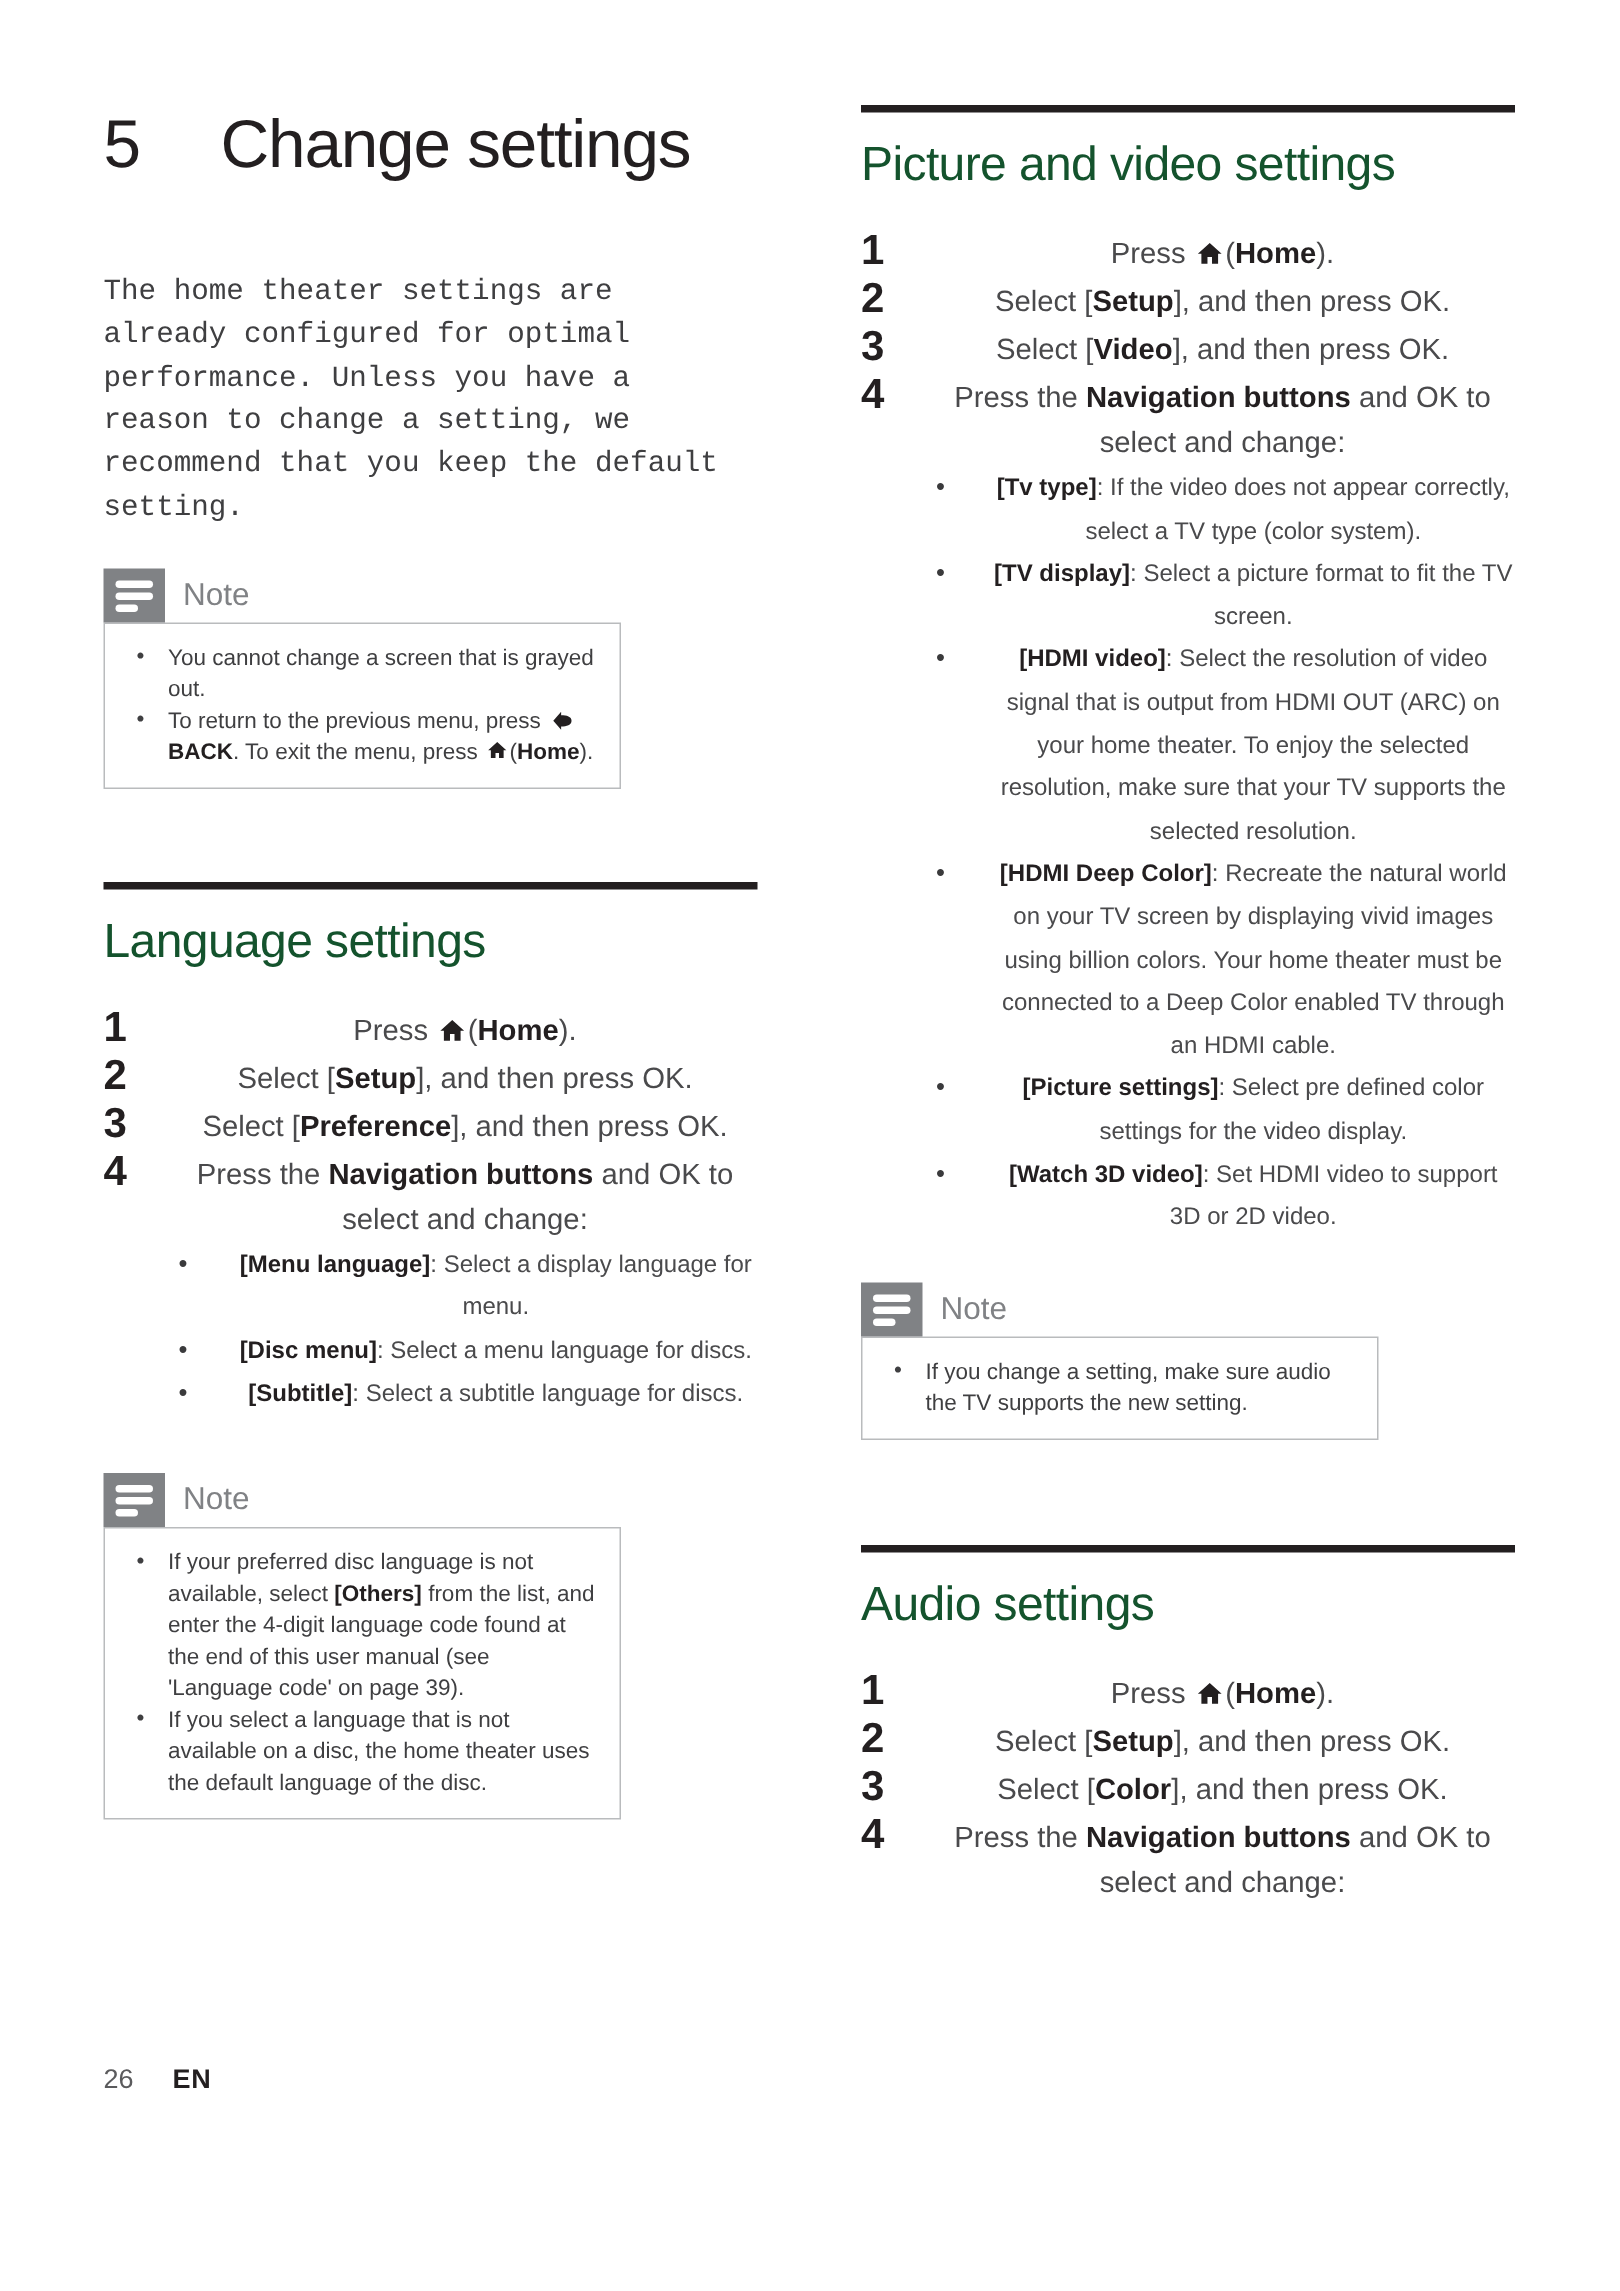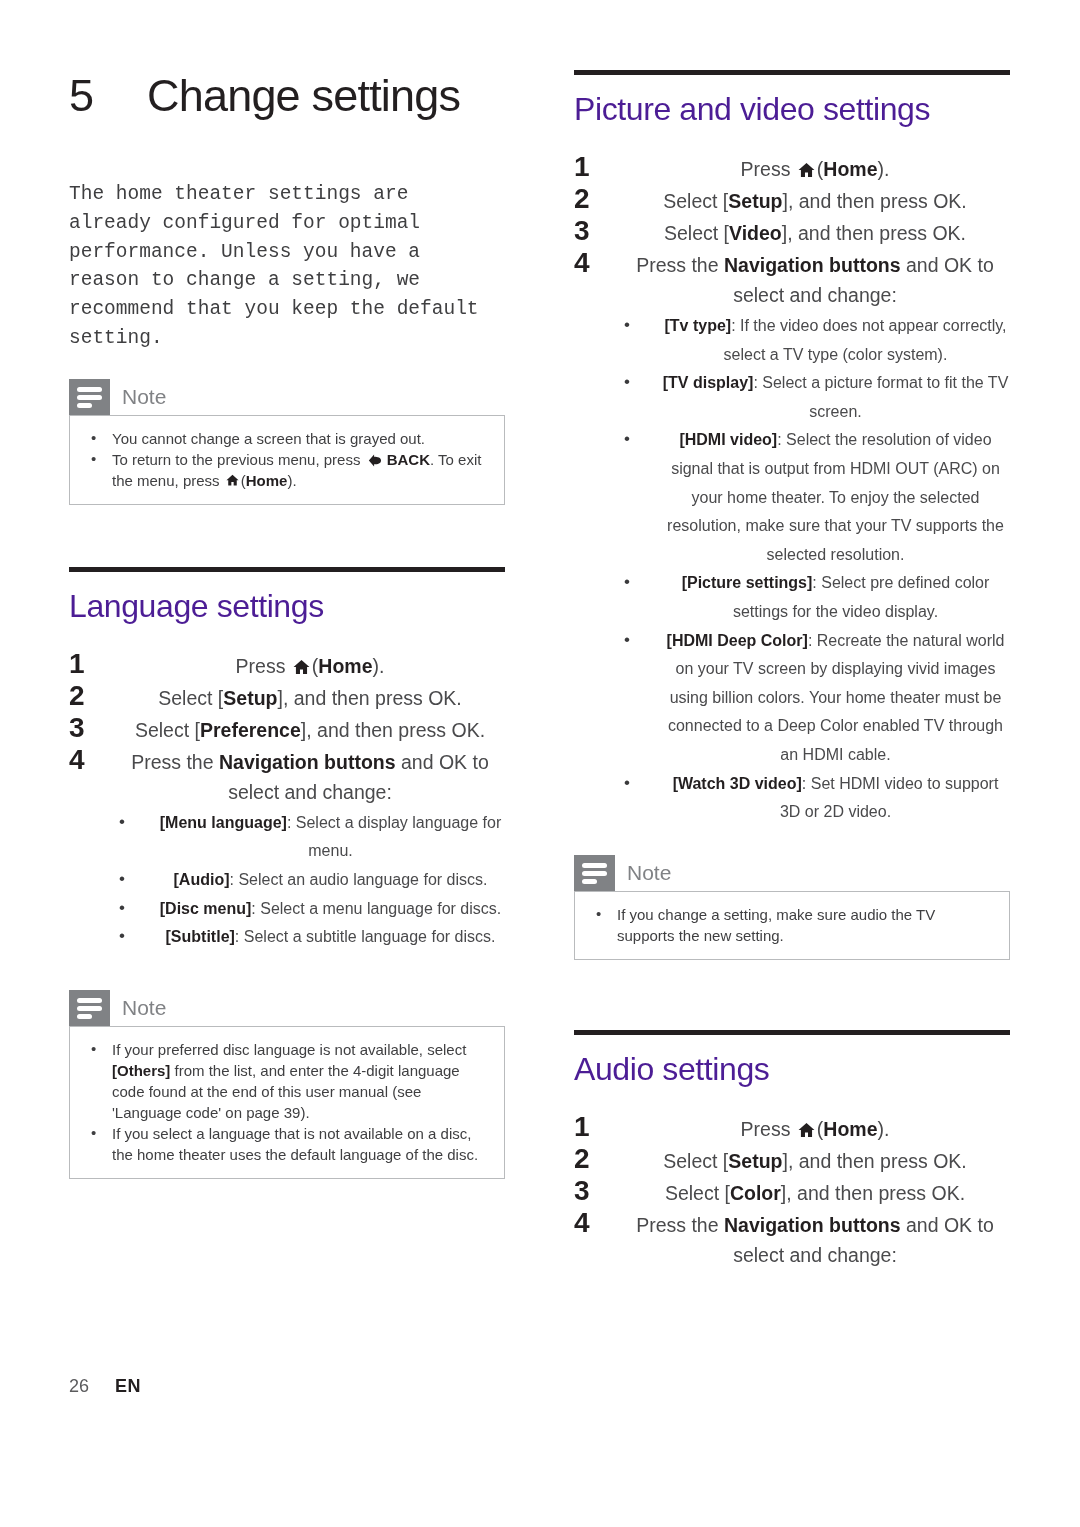--- a/index.html
+++ b/index.html
@@ -58,21 +58,21 @@
   }
 
   
   .rule {
     height: 5px;
     background: #231f20;
     width: 436px;
   }
   .section-title {
     font-size: 32px;
-    color: #4c1d95;
+    color: #14532d;
     margin: 16px 0 0 0;
     font-weight: normal;
     letter-spacing: -0.4px;
   }
 
   
   ol.steps {
     list-style: none;
     margin: 26px 0 0 0;
     padding: 0;
@@ -120,21 +120,21 @@
     top: -1px;
     color: #3a3a3c;
     font-size: 17px;
   }
 
   b, strong { color: #231f20; font-weight: bold; }
 
   
   .note {
     margin-top: 26px;
-    width: 436px;
+    width: 345px;
   }
   .note-head {
     display: flex;
     align-items: center;
     height: 36px;
   }
   .note-icon {
     width: 41px;
     height: 36px;
     background: #808285;
@@ -263,21 +263,20 @@
 
       <ol class="steps">
         <li><span>Press </span><span class="icon-home"><svg viewBox="0 0 18 17">
                 <path d="M9 1 L17.4 8.6 L14.9 8.6 L14.9 15.8 L10.6 15.8 L10.6 11.0 L7.4 11.0 L7.4 15.8 L3.1 15.8 L3.1 8.6 L0.6 8.6 Z" fill="#231f20"></path>
               </svg></span><span>(</span><b>Home</b><span>).</span></li>
         <li><span>Select [</span><b>Setup</b><span>], and then press OK.</span></li>
         <li><span>Select [</span><b>Preference</b><span>], and then press OK.</span></li>
         <li><span>Press the </span><b>Navigation buttons</b><span> and OK to select and change:</span>
           <ul class="bullets">
             <li><b>[Menu language]</b><span>: Select a display language for menu.</span></li>
-            <li><b>[Audio]</b><span>: Select an audio language for discs.</span></li>
             <li><b>[Disc menu]</b><span>: Select a menu language for discs.</span></li>
             <li><b>[Subtitle]</b><span>: Select a subtitle language for discs.</span></li>
           </ul>
         </li>
       </ol>
 
       <div class="note" style="margin-top:38px">
         <div class="note-head">
           <span class="note-icon">
             <i class="b1"></i>
@@ -306,22 +305,22 @@
         <li><span>Press </span><span class="icon-home"><svg viewBox="0 0 18 17">
                 <path d="M9 1 L17.4 8.6 L14.9 8.6 L14.9 15.8 L10.6 15.8 L10.6 11.0 L7.4 11.0 L7.4 15.8 L3.1 15.8 L3.1 8.6 L0.6 8.6 Z" fill="#231f20"></path>
               </svg></span><span>(</span><b>Home</b><span>).</span></li>
         <li><span>Select [</span><b>Setup</b><span>], and then press OK.</span></li>
         <li><span>Select [</span><b>Video</b><span>], and then press OK.</span></li>
         <li><span>Press the </span><b>Navigation buttons</b><span> and OK to select and change:</span>
           <ul class="bullets">
             <li><b>[Tv type]</b><span>: If the video does not appear correctly, select a TV type (color system).</span></li>
             <li><b>[TV display]</b><span>: Select a picture format to fit the TV screen.</span></li>
             <li><b>[HDMI video]</b><span>: Select the resolution of video signal that is output from HDMI OUT (ARC) on your home theater. To enjoy the selected resolution, make sure that your TV supports the selected resolution.</span></li>
+            <li><b>[HDMI Deep Color]</b><span>: Recreate the natural world on your TV screen by displaying vivid images using billion colors. Your home theater must be connected to a Deep Color enabled TV through an HDMI cable.</span></li>
             <li><b>[Picture settings]</b><span>: Select pre defined color settings for the video display.</span></li>
-            <li><b>[HDMI Deep Color]</b><span>: Recreate the natural world on your TV screen by displaying vivid images using billion colors. Your home theater must be connected to a Deep Color enabled TV through an HDMI cable.</span></li>
             <li><b>[Watch 3D video]</b><span>: Set HDMI video to support 3D or 2D video.</span></li>
           </ul>
         </li>
       </ol>
 
       <div class="note" style="margin-top:28px">
         <div class="note-head">
           <span class="note-icon">
             <i class="b1"></i>
               <i class="b2"></i>

